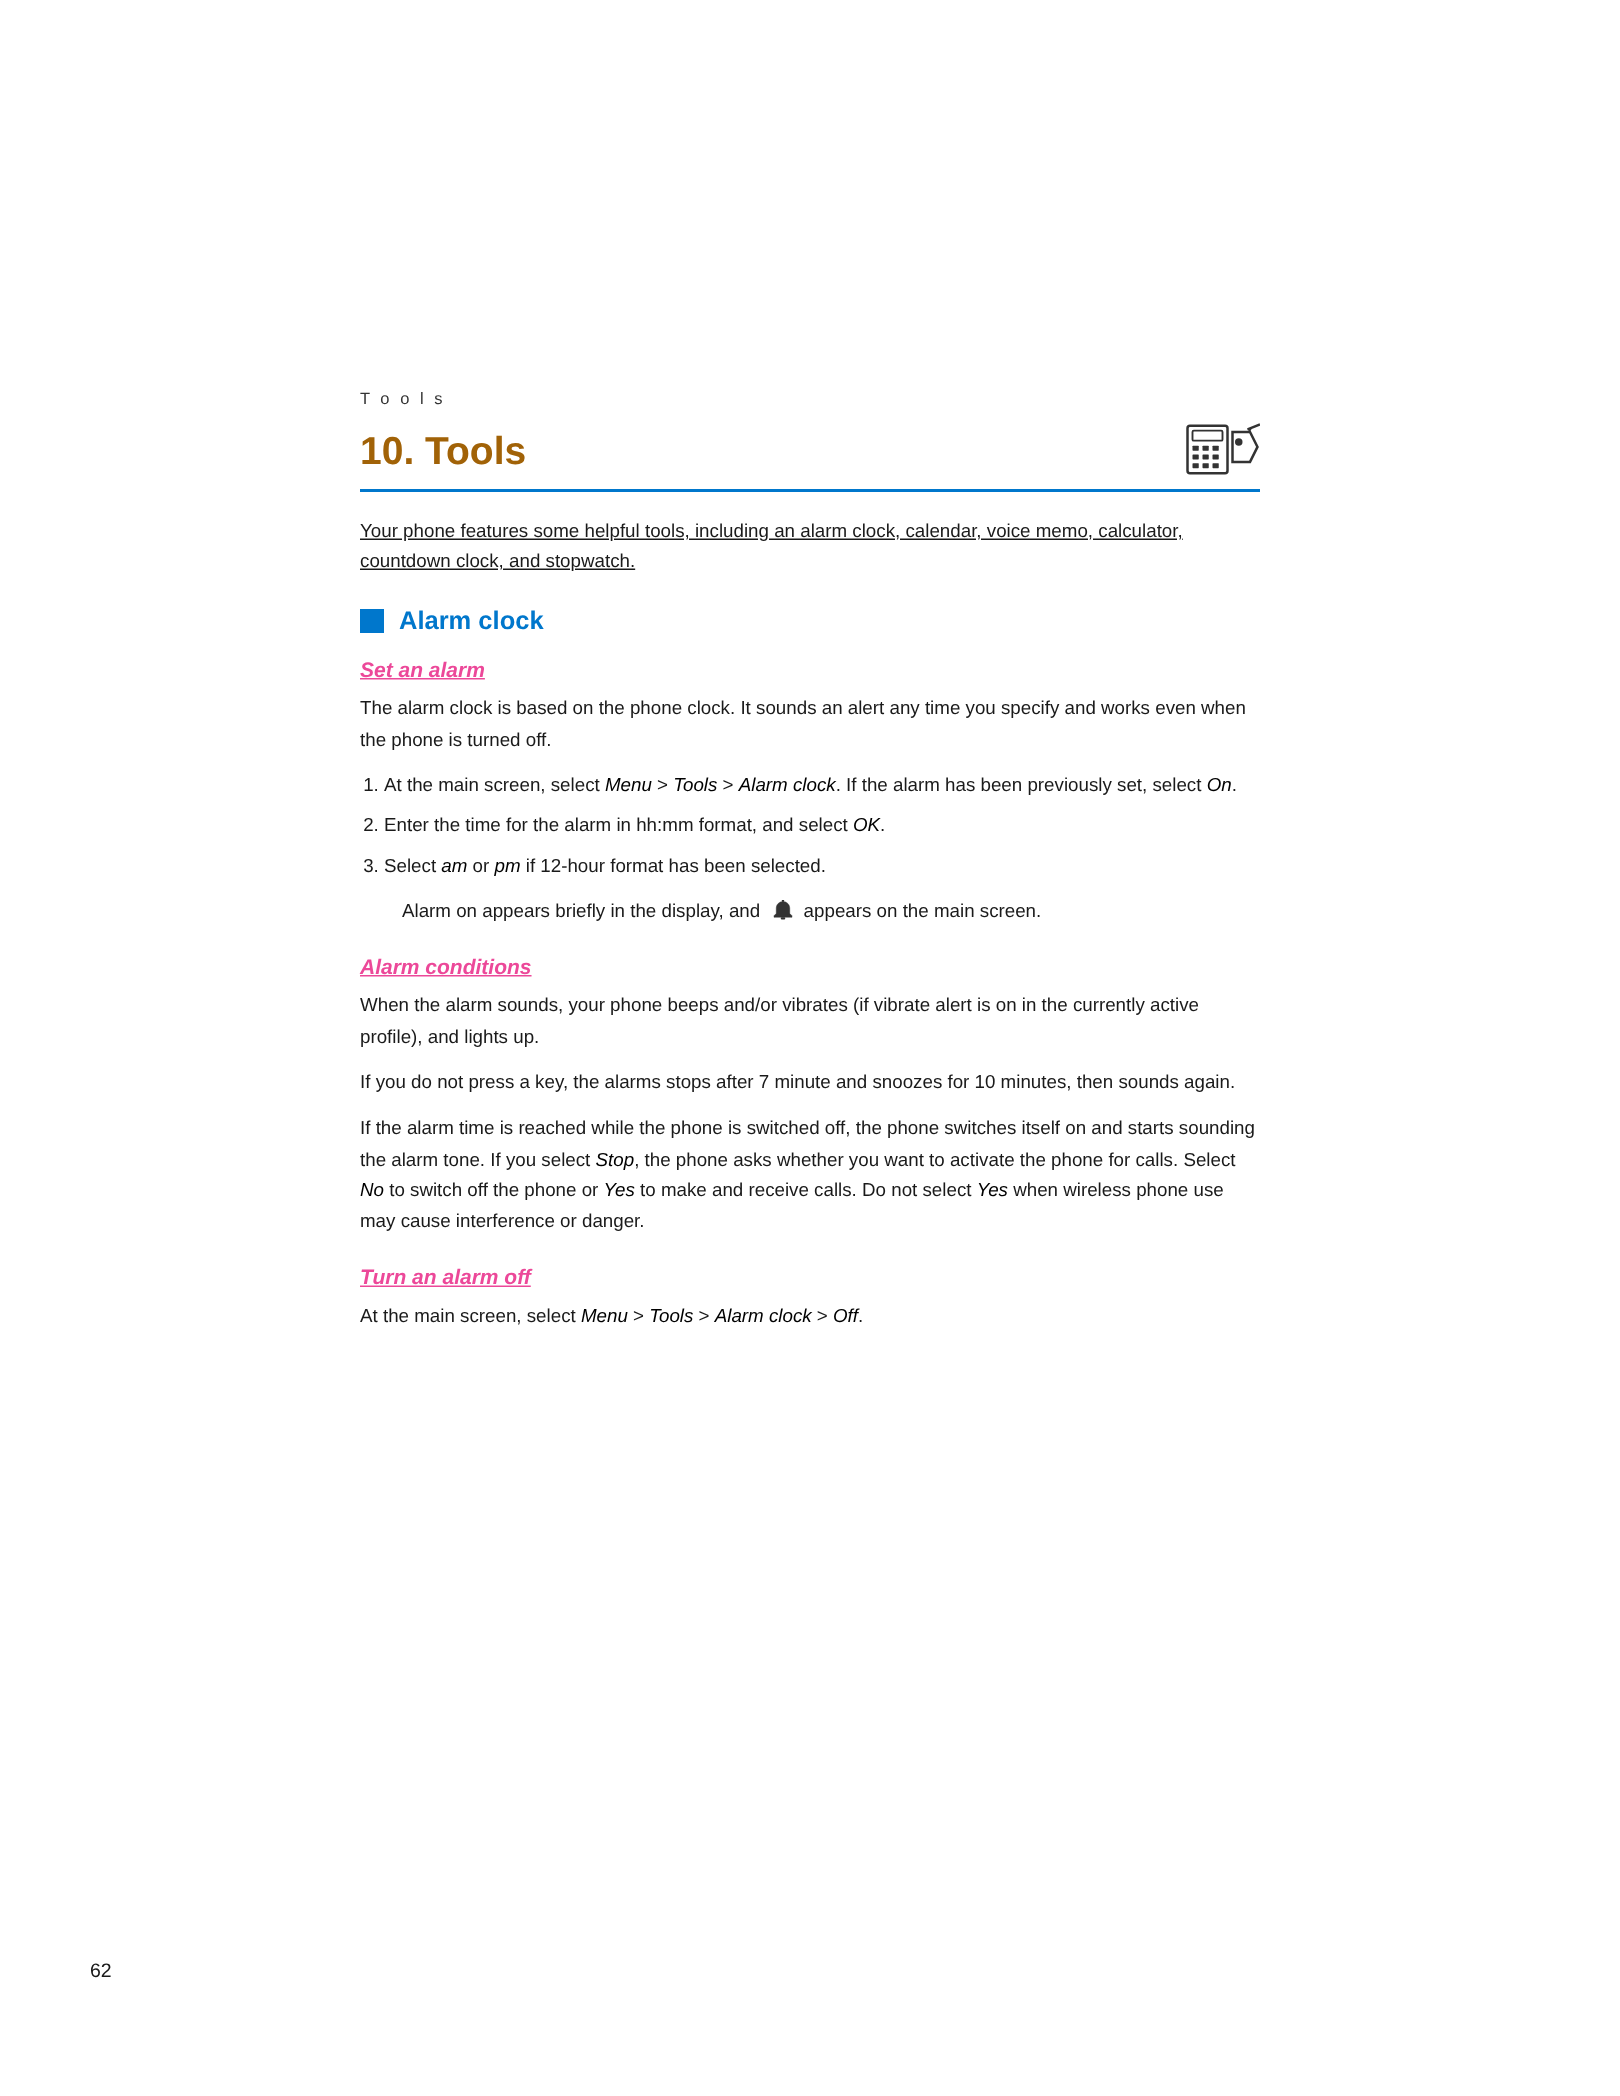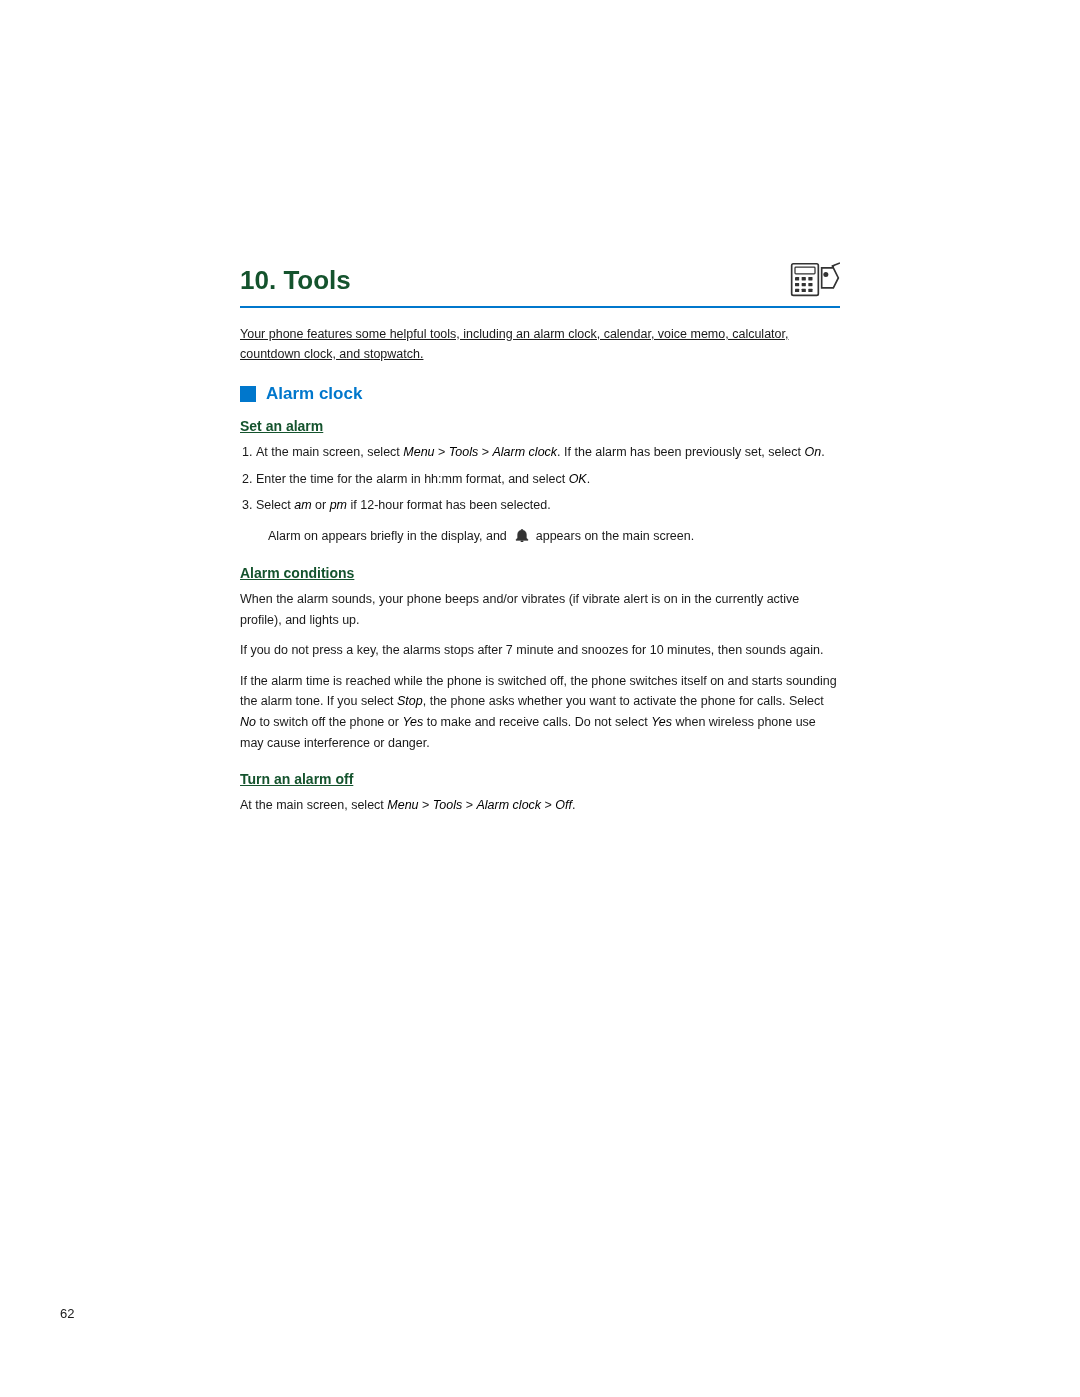--- a/index.html
+++ b/index.html
@@ -47,21 +47,21 @@
       display: flex;
       align-items: center;
       border-bottom: 2px solid #0077cc;
       margin-bottom: 16px;
       padding-bottom: 6px;
     }
 
     .chapter-title {
       font-size: 26px;
       font-weight: bold;
-      color: #14532d;
+      color: #a16207;
       font-family: Arial, sans-serif;
       flex: 1;
     }
 
     .chapter-icon {
       display: flex;
       align-items: center;
       margin-left: 10px;
     }
 
@@ -96,25 +96,26 @@
     .section-title-text {
       font-size: 17px;
       font-weight: bold;
       color: #0077cc;
       font-family: Arial, sans-serif;
     }
 
     .subsection-title {
       font-size: 14px;
       font-weight: bold;
-      color: #14532d;
+      color: #ec4899;
       font-family: Arial, sans-serif;
       text-decoration: underline;
       margin-bottom: 8px;
       margin-top: 4px;
+      font-style: italic;
     }
 
     .body-text {
       font-size: 12.5px;
       line-height: 1.65;
       color: #1a1a1a;
       margin-bottom: 10px;
       font-family: Arial, sans-serif;
     }
 
@@ -165,20 +166,21 @@
       color: #1a1a1a;
       font-family: Arial, sans-serif;
     }
   </style>
 </head>
 <body>
 
 <div class="page-container">
   <div class="content-area">
 
+    <div class="chapter-label">T o o l s</div>
 
     <div class="chapter-title-row">
       <h1 class="chapter-title">
         <span>10.</span>
         <span>Tools</span>
       </h1>
       <div class="chapter-icon">
 
         <svg viewBox="0 0 60 45" xmlns="http://www.w3.org/2000/svg">
 
@@ -209,20 +211,21 @@
 
     <p class="chapter-description">Your phone features some helpful tools, including an alarm clock, calendar, voice memo, calculator, countdown clock, and stopwatch.</p>
 
     <div class="section-title">
       <div class="section-square"></div>
       <span class="section-title-text">Alarm clock</span>
     </div>
 
     <div class="subsection-block">
       <div class="subsection-title">Set an alarm</div>
+      <p class="body-text">The alarm clock is based on the phone clock. It sounds an alert any time you specify and works even when the phone is turned off.</p>
       <ol class="numbered-list">
         <li>
           At the main screen, select <span class="link-text">Menu</span> &gt; <span class="link-text">Tools</span> &gt; <span class="link-text">Alarm clock</span>. If the alarm has been previously set, select <span class="link-text">On</span>.
         </li>
         <li>
           Enter the time for the alarm in hh:mm format, and select <span class="link-text">OK</span>.
         </li>
         <li>
           Select <span class="link-text">am</span> or <span class="link-text">pm</span> if 12-hour format has been selected.
         </li>

